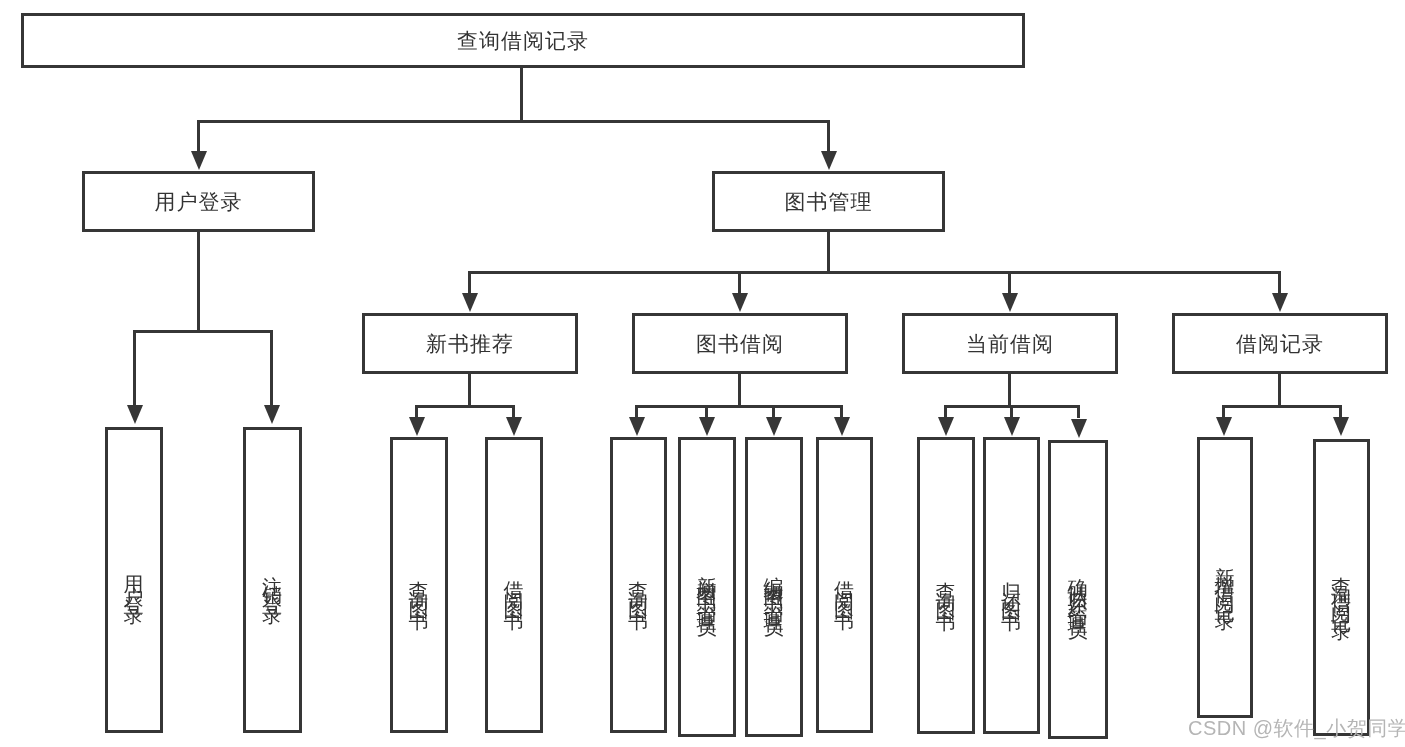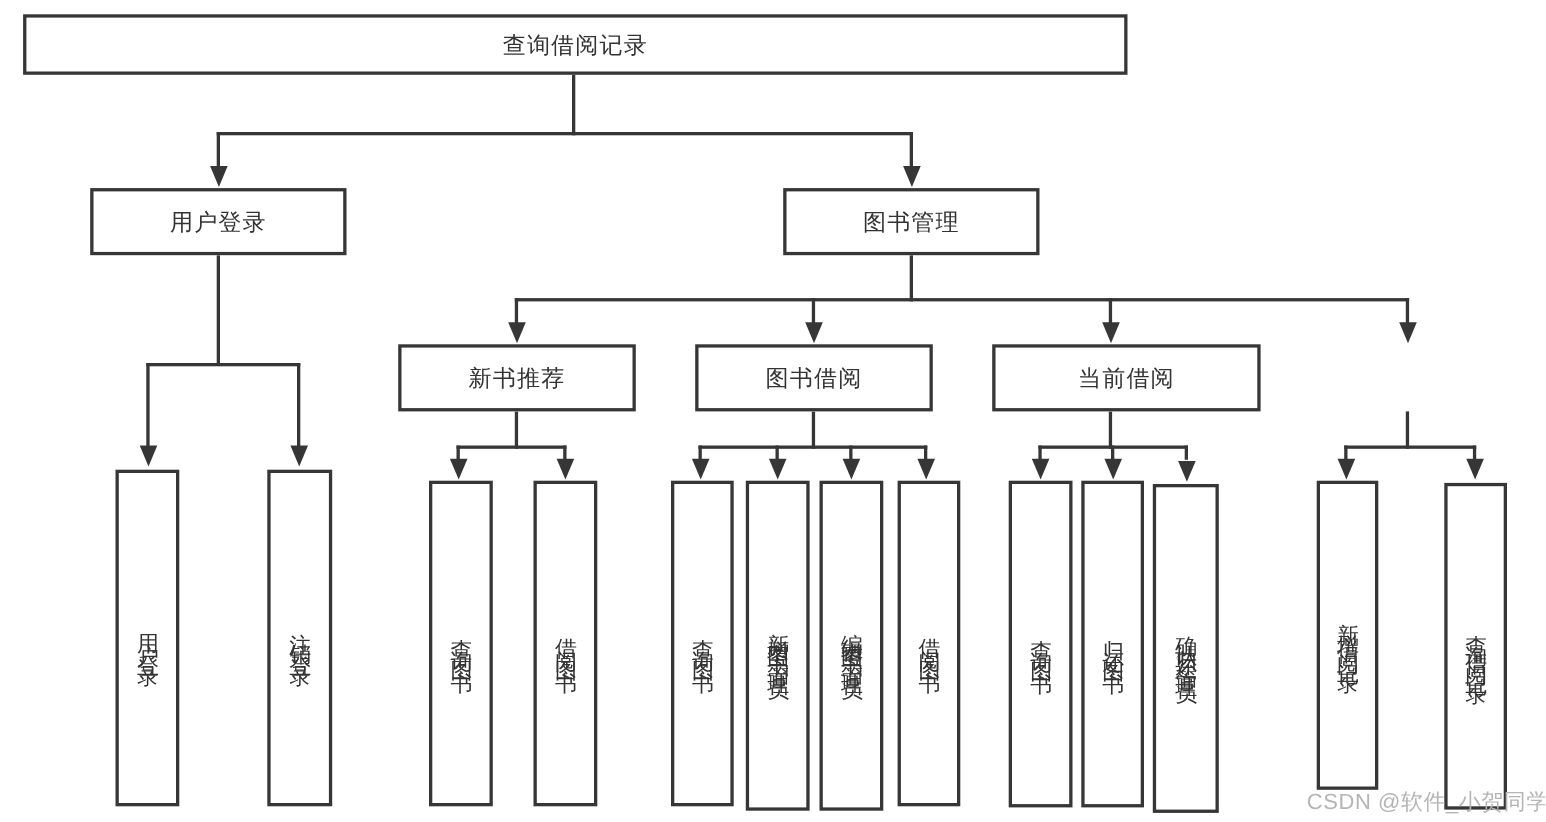--- a/index.html
+++ b/index.html
@@ -113,22 +113,25 @@
   <div class="node h" style="left:712px;top:171px;width:233px;height:61px;align-items:center;">
     <span>图书管理</span>
   </div>
 
   <div class="node h" style="left:362px;top:313px;width:216px;height:61px;">
     <span>新书推荐</span>
   </div>
   <div class="node h" style="left:632px;top:313px;width:216px;height:61px;">
     <span>图书借阅</span>
   </div>
-  <div class="node h" style="left:902px;top:313px;width:244px;height:61px;">
+  <div class="node h" style="left:902px;top:313px;width:216px;height:61px;">
     <span>当前借阅</span>
+  </div>
+  <div class="node h" style="left:1172px;top:313px;width:216px;height:61px;">
+    <span>借阅记录</span>
   </div>
 
   <div class="node" style="left:105px;top:427px;width:58px;height:306px;">
     <span class="vtext">用户登录</span>
   </div>
   <div class="node" style="left:243px;top:427px;width:59px;height:306px;">
     <span class="vtext">注销登录</span>
   </div>
 
   <div class="node" style="left:390px;top:437px;width:58px;height:296px;">

